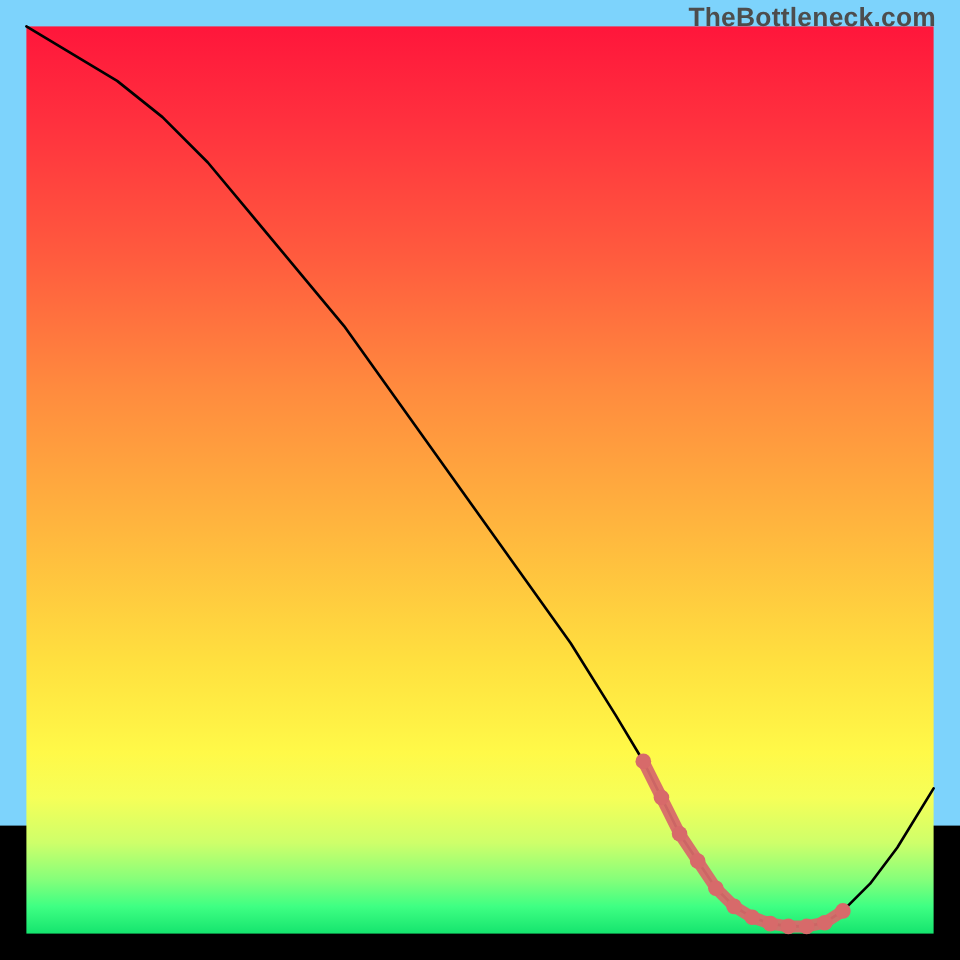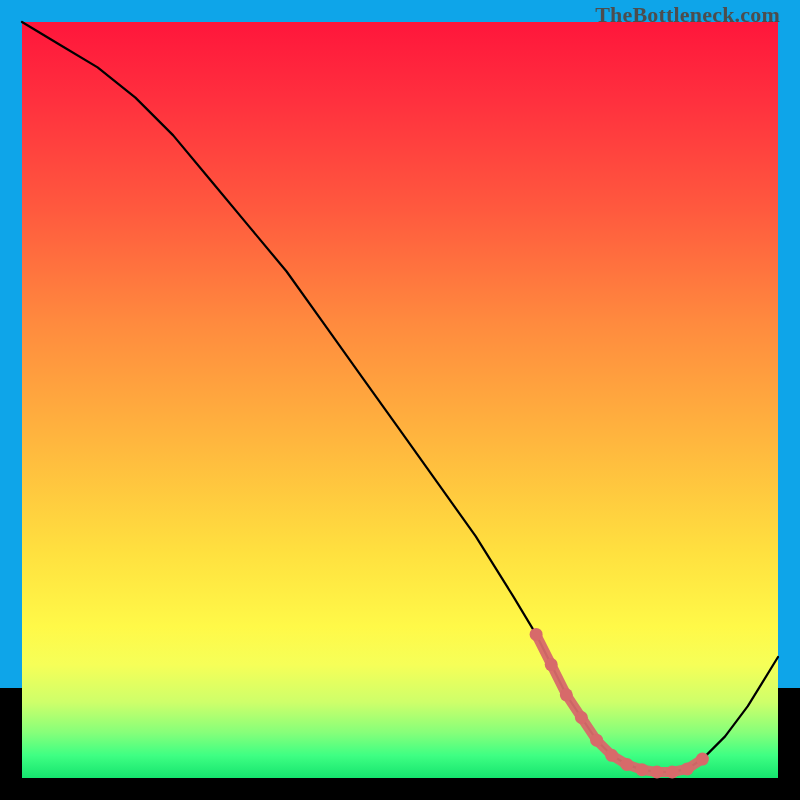--- a/index.html
+++ b/index.html
@@ -8,22 +8,21 @@
     width: 800px;
     height: 800px;
     background: #000;
     font-family: Arial, Helvetica, sans-serif;
     overflow: hidden;
   }
   .stage {
     position: relative;
     width: 800px;
     height: 688px;
-    background: #0ea5e9;
-    font-family: Liberation Serif, serif;
+    background: #7dd3fc;
   }
   .plot {
     position: absolute;
     left: 22px;
     top: 22px;
     width: 756px;
     height: 756px;
     
     background: linear-gradient(
       to bottom,

